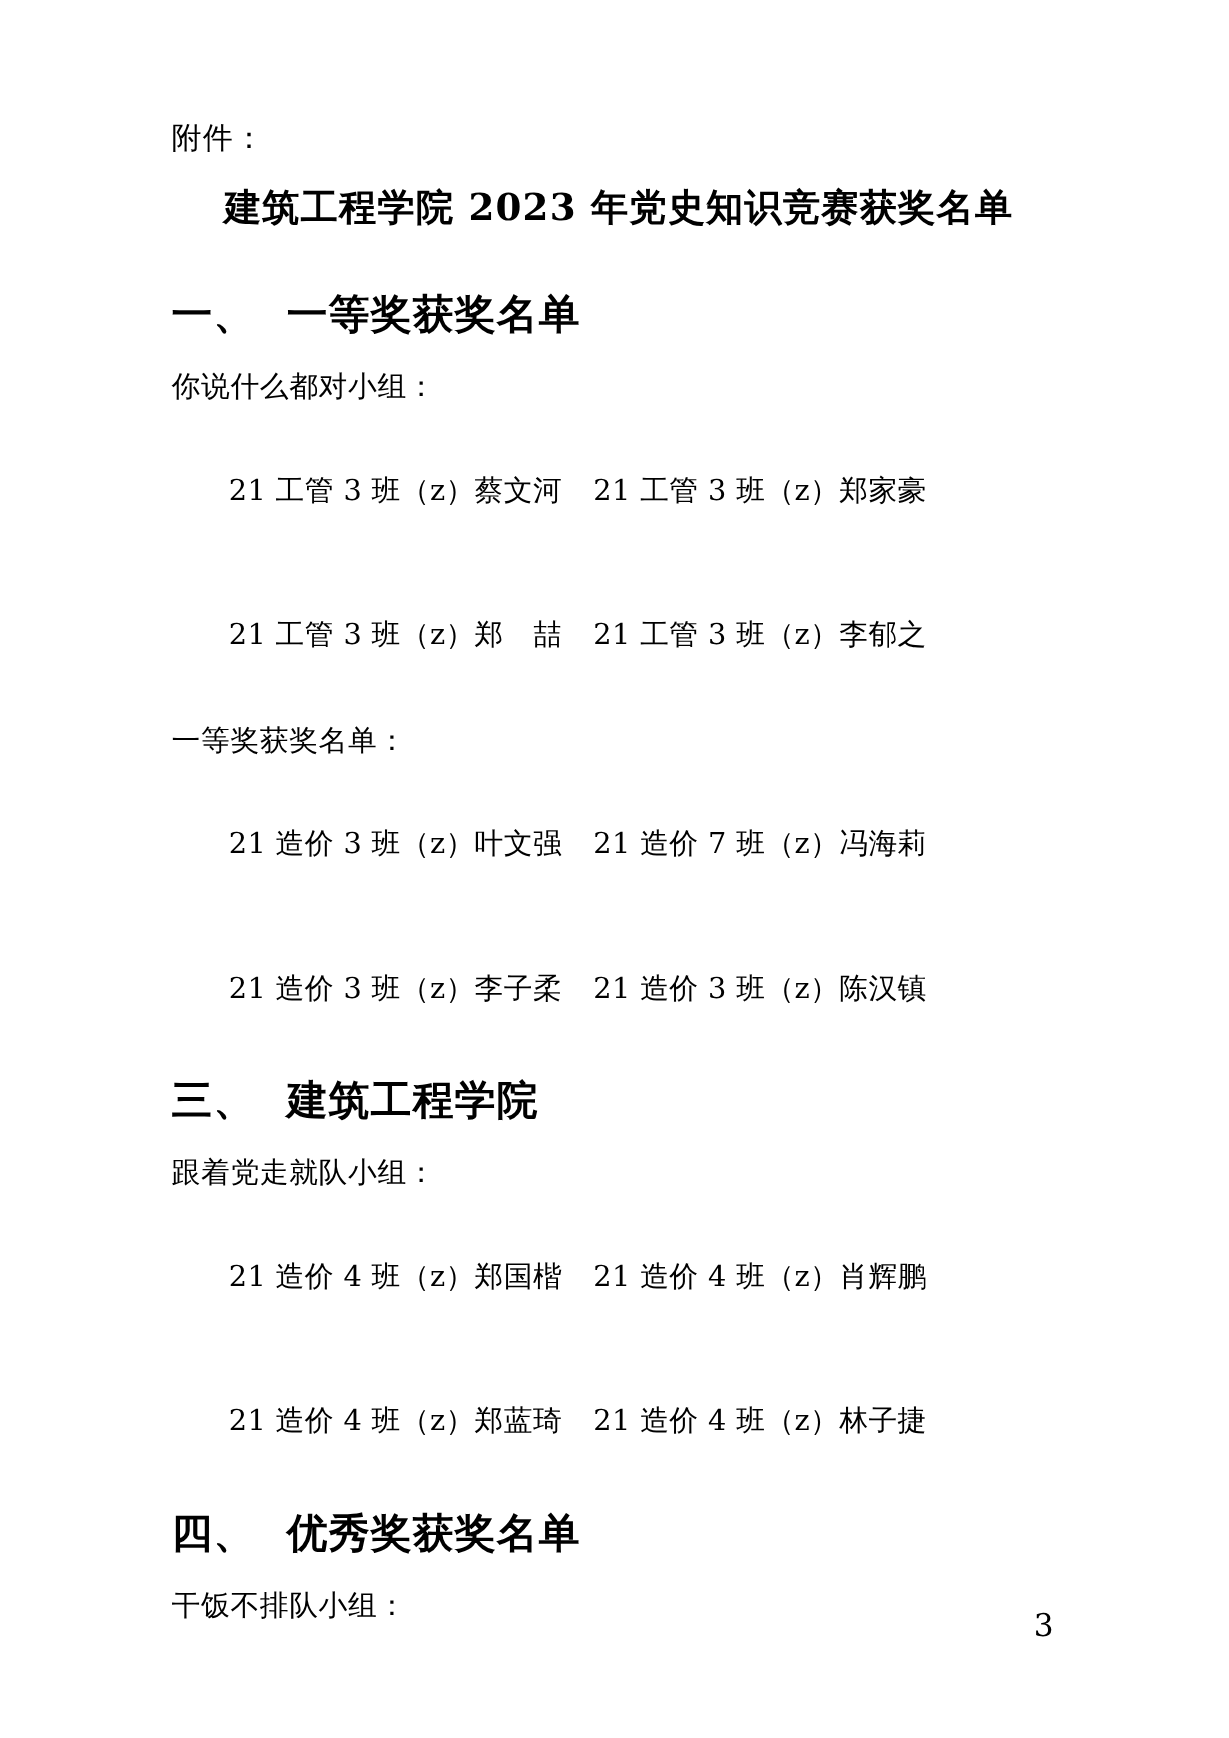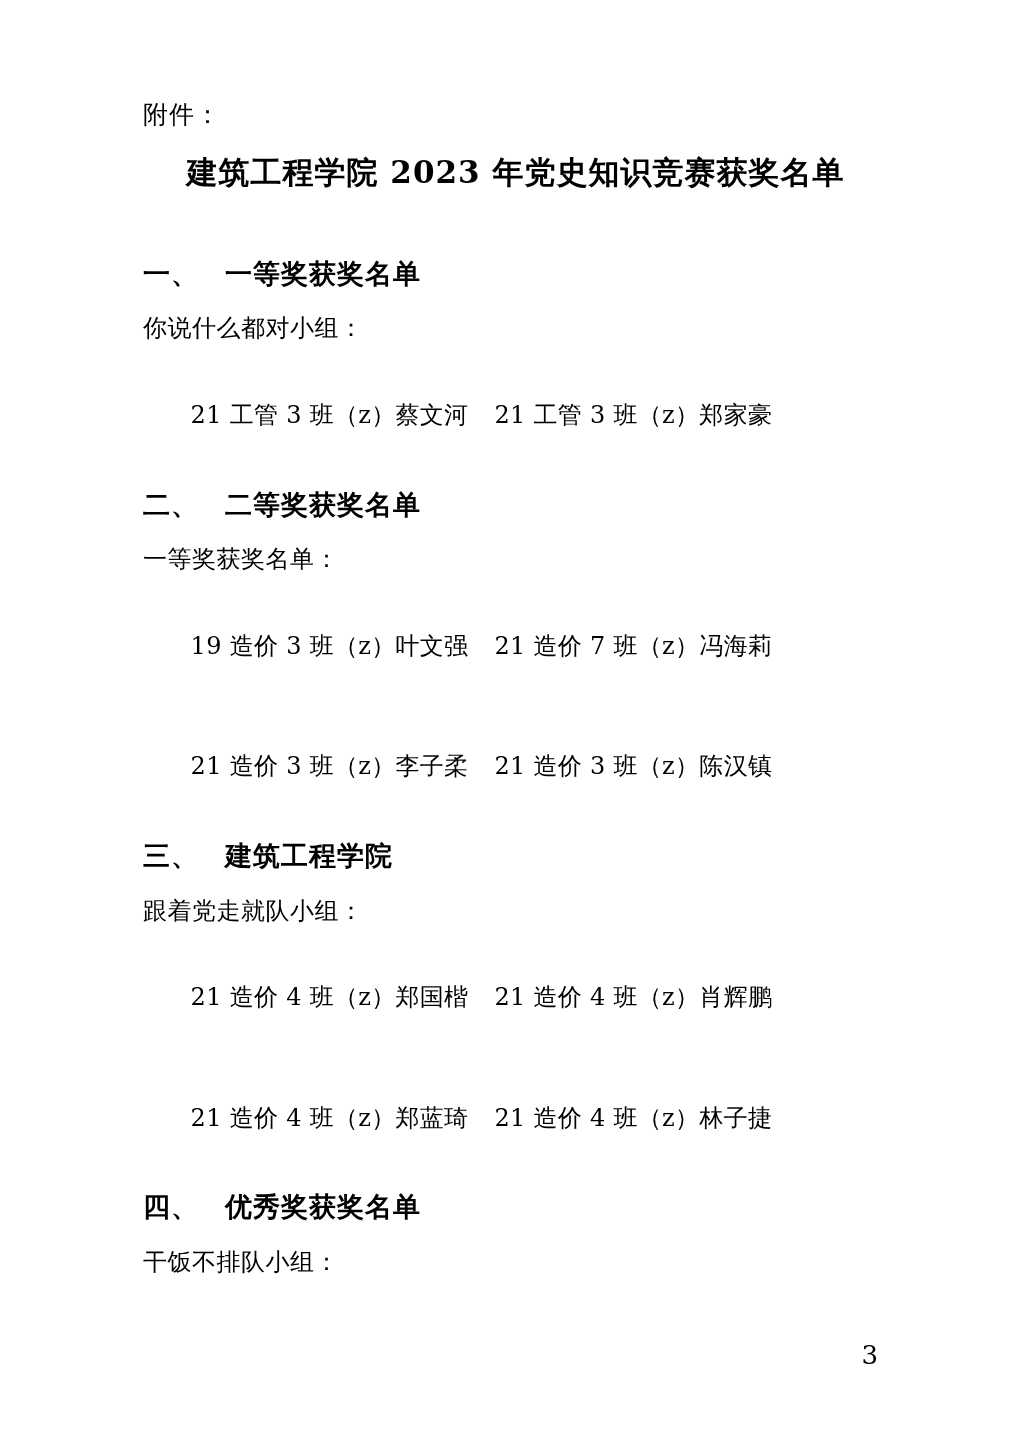--- a/index.html
+++ b/index.html
@@ -28,29 +28,29 @@
     line-height: 1.2;
     letter-spacing: 1px;
     margin: 0 0 22px 0;
     font-family: "DejaVu Serif", "Liberation Serif", serif;
   }
   .doc-title {
     font-size: 31px;
     font-weight: bold;
     text-align: center;
     letter-spacing: 1px;
-    margin: 0 0 62px 0;
+    margin: 0 0 46px 0;
     padding-left: 14px;
     font-family: "DejaVu Serif", "Liberation Serif", serif;
   }
   .section {
     margin-bottom: 0;
   }
   .section-heading {
-    font-size: 27px;
+    font-size: 34px;
     font-weight: bold;
     letter-spacing: 1px;
     margin: 0 0 20px 0;
     line-height: 1.35;
   }
   .section-heading .num {
     margin-right: 26px;
   }
   .group-name {
     font-size: 24px;
@@ -93,29 +93,29 @@
   <h1 class="doc-title">建筑工程学院 2023 年党史知识竞赛获奖名单</h1>
 
   <div class="section">
     <div class="section-heading">
       <span class="num">一、</span><span>一等奖获奖名单</span>
     </div>
     <div class="group-name">你说什么都对小组：</div>
     <div class="entry-row">
       <span class="entry">21 工管 3 班（z）蔡文河</span><span class="entry-gap"></span><span class="entry">21 工管 3 班（z）郑家豪</span>
     </div>
+    <div class="entry-row">
+      <span class="entry">21 工管 3 班（z）郑　喆</span><span class="entry-gap"></span><span class="entry">21 工管 3 班（z）李郁之</span>
+    </div>
   </div>
 
   <div class="section">
-    <div class="section-heading">
-      <span class="num">二、</span><span>二等奖获奖名单</span>
-    </div>
     <div class="group-name">一等奖获奖名单：</div>
     <div class="entry-row">
-      <span class="entry">19 造价 3 班（z）叶文强</span><span class="entry-gap"></span><span class="entry">21 造价 7 班（z）冯海莉</span>
+      <span class="entry">21 造价 3 班（z）叶文强</span><span class="entry-gap"></span><span class="entry">21 造价 7 班（z）冯海莉</span>
     </div>
     <div class="entry-row">
       <span class="entry">21 造价 3 班（z）李子柔</span><span class="entry-gap"></span><span class="entry">21 造价 3 班（z）陈汉镇</span>
     </div>
   </div>
 
   <div class="section">
     <div class="section-heading">
       <span class="num">三、</span><span>建筑工程学院</span>
     </div>

